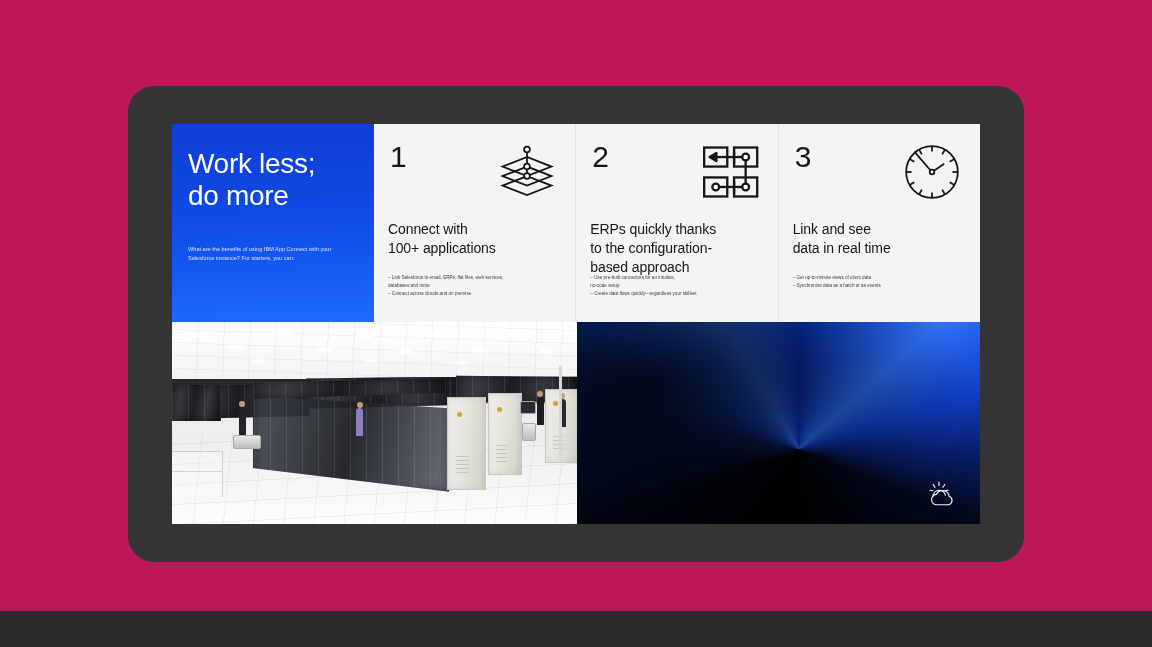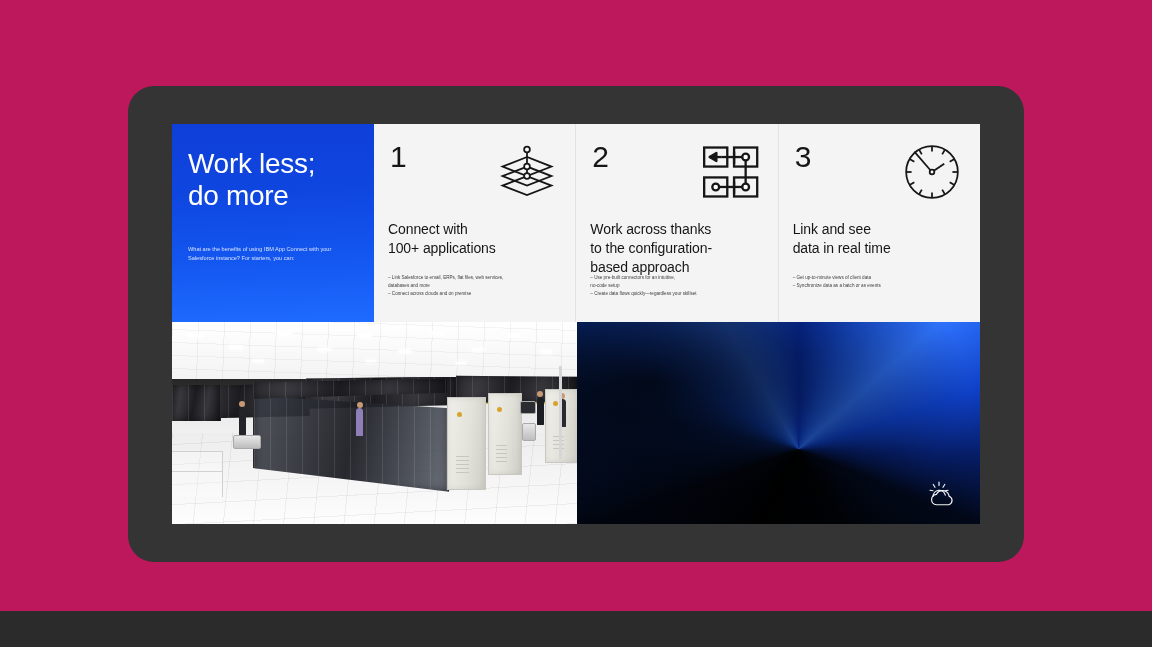--- a/index.html
+++ b/index.html
@@ -326,21 +326,21 @@
             <line x1="56" y1="20" x2="56" y2="38"></line>
             <circle cx="73" cy="28" r="5" fill="#ffffff"></circle>
             <line x1="73" y1="33" x2="73" y2="72"></line>
             <circle cx="73" cy="72" r="5" fill="#ffffff"></circle>
             <line x1="68" y1="72" x2="34" y2="72"></line>
             <circle cx="29" cy="72" r="5" fill="#ffffff"></circle>
             <line x1="56" y1="64" x2="56" y2="82"></line>
           </svg>
         </div>
 
-        <div class="step-head">Work across thanks
+        <div class="step-head">ERPs quickly thanks
 to the configuration-
 based approach</div>
 
         <div class="step-bullets">
           <div class="bl">– Use pre-built connectors for an intuitive,
    no-code setup</div>
           <div class="bl">– Create data flows quickly—regardless your skillset</div>
         </div>
       </div>
 

